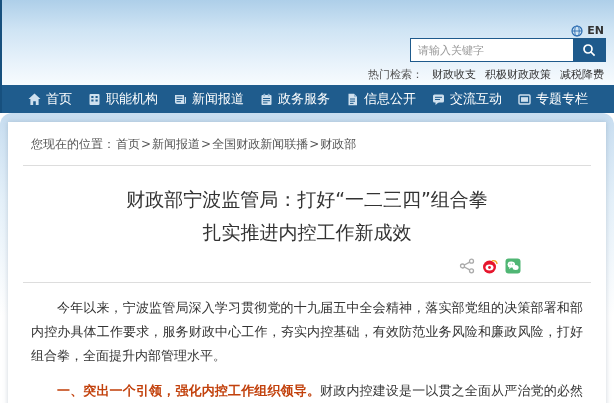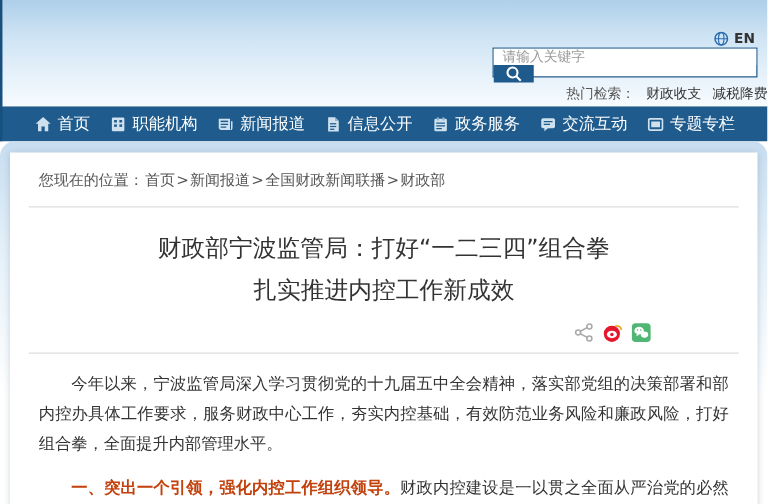--- a/index.html
+++ b/index.html
@@ -17,29 +17,29 @@
   .brand-text { margin-left:9px; }
   .site-title {
     font-size:23px; font-weight:bold; color:#2a6bb0; letter-spacing:2px; line-height:1.2;
   }
   .site-subtitle { font-size:10.5px; color:#2a6bb0; margin-top:4px; letter-spacing:0.2px; }
 
   .lang { position:absolute; right:10px; top:24px; display:flex; align-items:center; gap:4px;
           font-size:11px; font-weight:bold; color:#333; cursor:pointer; }
   .globe { width:12px; height:12px; }
 
-  .searchbar { position:absolute; right:8px; top:38px; width:212px; height:24px;
-               display:flex; border:1px solid #1e5a8c; background:#fff;flex-direction:column; }
+  .searchbar { position:absolute; right:8px; top:38px; width:196px; height:24px;
+               display:flex; border:1px solid #1e5a8c; background:#fff; }
   .search-input { flex:1; border:0; outline:none; padding:0 7px; font-size:11px; color:#333;
                   font-family:"DejaVu Sans",sans-serif; }
   .search-input::placeholder { color:#999; }
   .search-btn { width:32px; background:#1e5a8c; border:0; cursor:pointer;
                 display:flex; align-items:center; justify-content:center; }
 
-  .hotsearch { position:absolute; right:0; top:67px; font-size:11px; color:#444;
+  .hotsearch { position:absolute; right:10px; top:67px; font-size:11px; color:#444;
                display:flex; gap:9px; white-space:nowrap; }
   .hotsearch .hot-label { color:#555; }
   .hotsearch a { color:#333; text-decoration:none; cursor:pointer; }
 
   
   .nav { height:28px; background:#1f5c8d; display:flex; align-items:center;
          justify-content:space-around; padding:0 18px; border-left:2px solid #17507e; }
   .nav-item { display:flex; align-items:center; gap:5px; color:#fff; font-size:13px;
               cursor:pointer; white-space:nowrap; }
   .nav-item svg { width:13px; height:13px; fill:#cfe0ee; }
@@ -88,20 +88,21 @@
       <svg width="14" height="14" viewBox="0 0 14 14">
         <circle cx="6" cy="6" r="4" fill="none" stroke="#fff" stroke-width="1.7"></circle>
         <line x1="9" y1="9" x2="12.6" y2="12.6" stroke="#fff" stroke-width="1.7"></line>
       </svg>
     </button>
   </div>
 
   <div class="hotsearch">
     <span class="hot-label">热门检索：</span>
     <a>财政收支</a>
+    <a>积极财政政策</a>
     <a>减税降费</a>
   </div>
 </div>
 
 <div class="nav">
   <div class="nav-item">
     <svg viewBox="0 0 13 13">
       <path d="M6.5 0.5 L12.5 6 H10.6 V12 H7.8 V8.2 H5.2 V12 H2.4 V6 H0.5 Z"></path>
     </svg>
     <span>首页</span>
@@ -118,41 +119,41 @@
   </div>
   <div class="nav-item">
     <svg viewBox="0 0 13 13">
       <path d="M1 2 H10 V11 H3 C1.9 11 1 10.1 1 9 Z"></path>
       <path d="M10.8 4 H12 V9.5 C12 10.3 11.4 11 10.5 11 H9.5 C10.3 11 10.8 10.3 10.8 9.5 Z"></path>
       <rect x="2.5" y="3.5" width="6" height="1.2" fill="#1f5c8d"></rect>
       <rect x="2.5" y="6" width="6" height="1" fill="#1f5c8d"></rect>
       <rect x="2.5" y="8.2" width="4.5" height="1" fill="#1f5c8d"></rect>
     </svg>
     <span>新闻报道</span>
-  </div>
-  <div class="nav-item">
-    <svg viewBox="0 0 13 13">
-      <path d="M2.5 0.8 H8 L11 3.8 V12.2 H2.5 Z"></path>
-      <path d="M8 0.8 L11 3.8 H8 Z" fill="#8fb4d2"></path>
-      <rect x="4" y="5.5" width="5" height="1" fill="#1f5c8d"></rect>
-      <rect x="4" y="7.7" width="5" height="1" fill="#1f5c8d"></rect>
-      <rect x="4" y="9.9" width="3.5" height="1" fill="#1f5c8d"></rect>
-    </svg>
-    <span>信息公开</span>
   </div>
   <div class="nav-item">
     <svg viewBox="0 0 13 13">
       <rect x="1.5" y="2" width="10" height="10" rx="1"></rect>
       <rect x="3.5" y="0.8" width="1.6" height="2.6" rx="0.5" fill="#8fb4d2"></rect>
       <rect x="7.9" y="0.8" width="1.6" height="2.6" rx="0.5" fill="#8fb4d2"></rect>
       <rect x="3" y="5" width="7" height="1" fill="#1f5c8d"></rect>
       <rect x="3" y="7.2" width="7" height="1" fill="#1f5c8d"></rect>
       <rect x="3" y="9.4" width="4.5" height="1" fill="#1f5c8d"></rect>
     </svg>
     <span>政务服务</span>
+  </div>
+  <div class="nav-item">
+    <svg viewBox="0 0 13 13">
+      <path d="M2.5 0.8 H8 L11 3.8 V12.2 H2.5 Z"></path>
+      <path d="M8 0.8 L11 3.8 H8 Z" fill="#8fb4d2"></path>
+      <rect x="4" y="5.5" width="5" height="1" fill="#1f5c8d"></rect>
+      <rect x="4" y="7.7" width="5" height="1" fill="#1f5c8d"></rect>
+      <rect x="4" y="9.9" width="3.5" height="1" fill="#1f5c8d"></rect>
+    </svg>
+    <span>信息公开</span>
   </div>
   <div class="nav-item">
     <svg viewBox="0 0 13 13">
       <rect x="1" y="1.5" width="11" height="8" rx="1.5"></rect>
       <path d="M3.5 9 L3.5 12 L7 9 Z"></path>
       <rect x="3" y="3.8" width="7" height="1" fill="#1f5c8d"></rect>
       <rect x="3" y="6" width="5" height="1" fill="#1f5c8d"></rect>
     </svg>
     <span>交流互动</span>
   </div>

